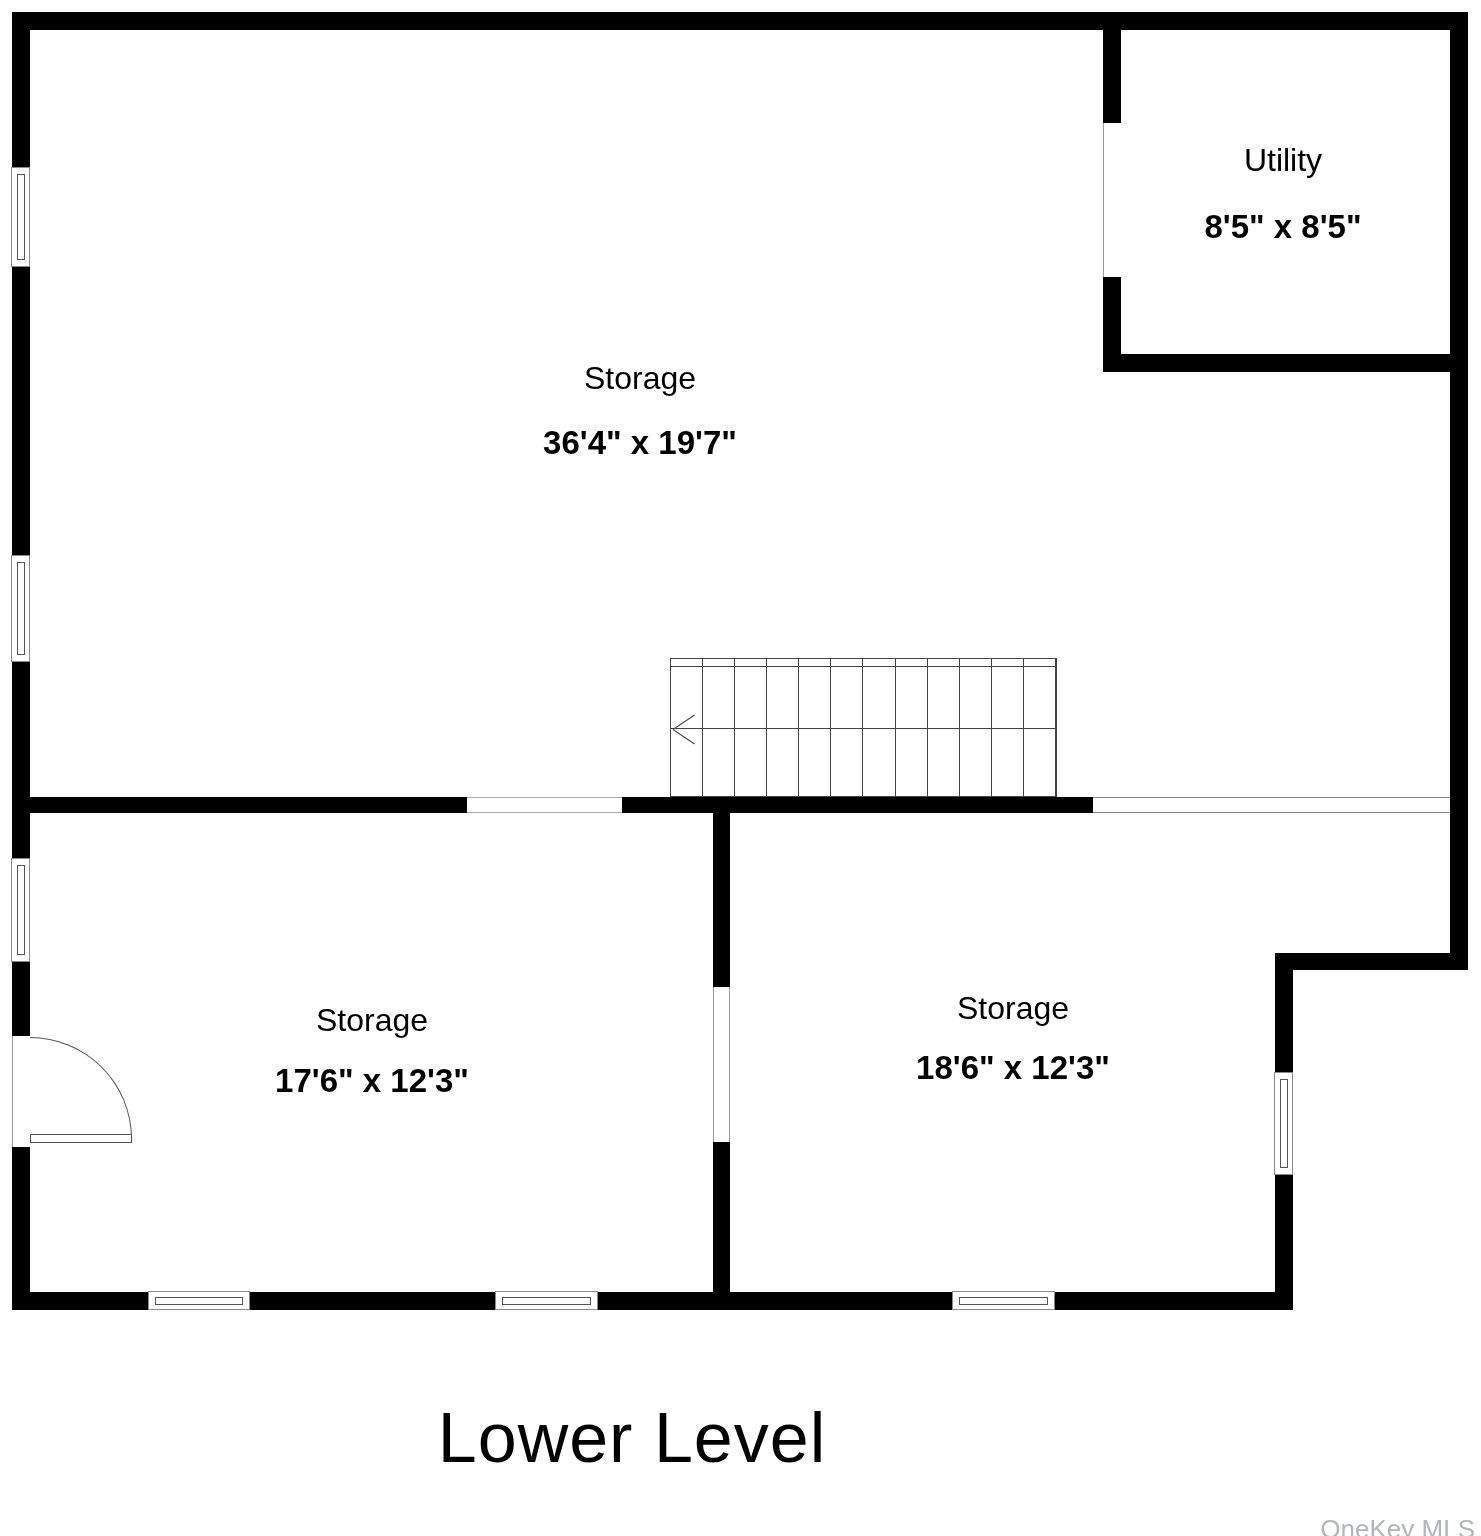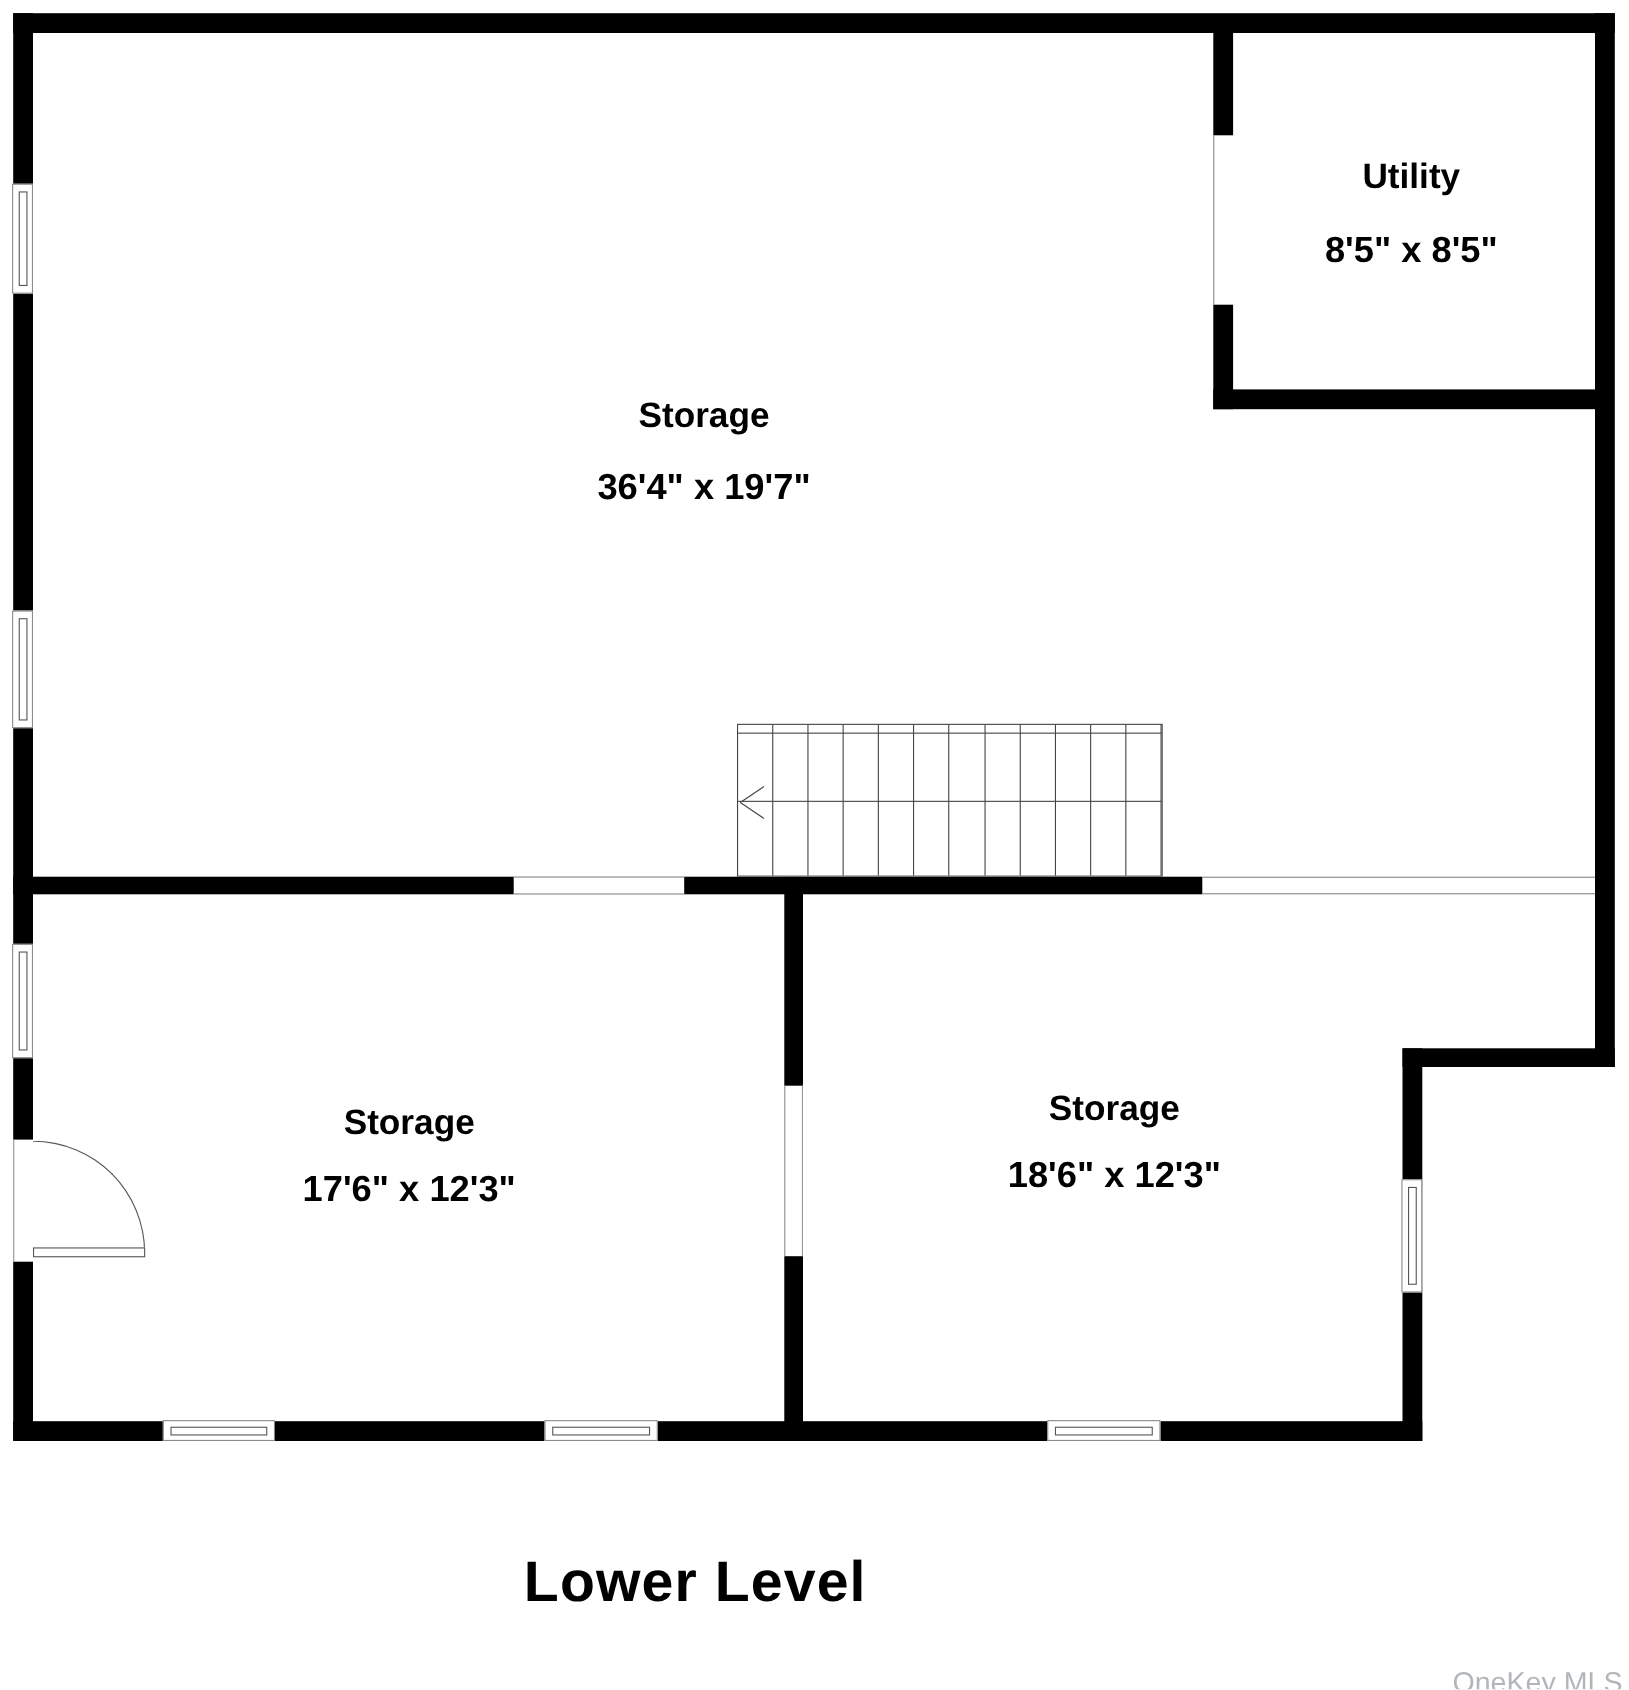--- a/index.html
+++ b/index.html
@@ -16,26 +16,26 @@
   .tread{flex:1;border-right:1px solid #444;}
   .tread:last-child{border-right:none;}
   .stair-line{position:absolute;left:0;width:100%;height:0;border-top:1px solid #444;}
   .arrow-arm{position:absolute;width:26px;height:0;border-top:1.5px solid #444;transform-origin:left center;}
   .door-arc{position:absolute;left:30px;top:1037px;width:102px;height:102px;box-sizing:border-box;
             border-top:1.5px solid #555;border-right:1.5px solid #555;border-top-right-radius:100%;}
   .door-leaf{position:absolute;left:30px;top:1134px;width:102px;height:9px;background:#fff;
              border:1px solid #555;box-sizing:border-box;}
   .passage{position:absolute;left:1093px;top:797px;width:357px;height:16px;
            border-top:1px solid #888;border-bottom:1px solid #888;box-sizing:border-box;}
-  .room-label{position:absolute;transform:translate(-50%,-50%);font-weight:bold;
+  .room-label{position:absolute;transform:translate(-50%,-50%);font-weight:normal;
               font-size:32px;color:#000;white-space:nowrap;}
   .room-dims{position:absolute;transform:translate(-50%,-50%);font-weight:bold;
              font-size:33px;color:#000;white-space:nowrap;}
   .plan-title{position:absolute;left:632px;top:1438px;transform:translate(-50%,-50%);
-              font-weight:700;font-size:52px;color:#000;white-space:nowrap;letter-spacing:1px;}
+              font-weight:400;font-size:70px;color:#000;white-space:nowrap;letter-spacing:1px;}
   .watermark{position:absolute;right:6px;top:1514px;font-size:26px;color:#b2b6ba;white-space:nowrap;}
 </style>
 </head>
 <body>
 
 <div id="plan">
 
   <div class="wall" style="left:12px;top:12px;width:1456px;height:18px;"></div>
   <div class="wall" style="left:12px;top:12px;width:18px;height:1298px;"></div>
   <div class="wall" style="left:1450px;top:12px;width:18px;height:958px;"></div>

